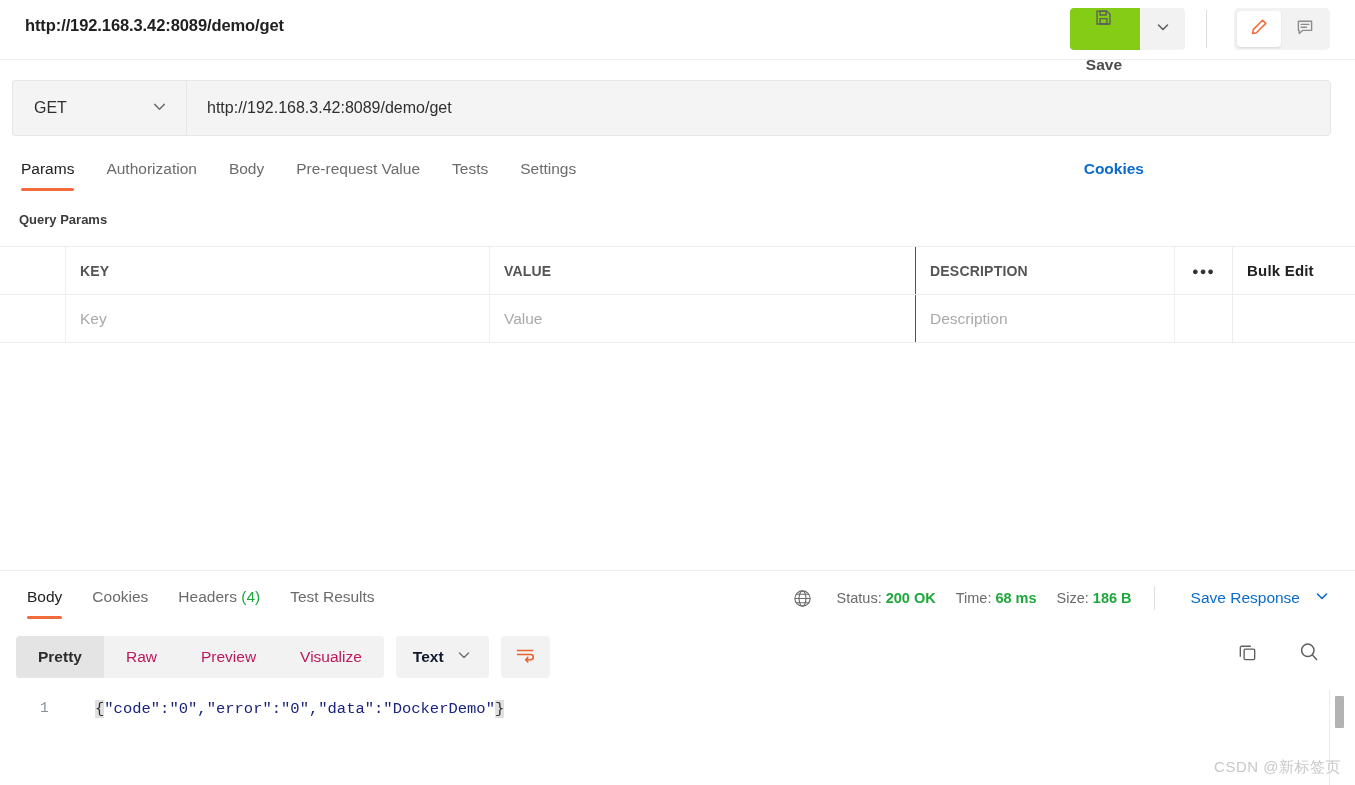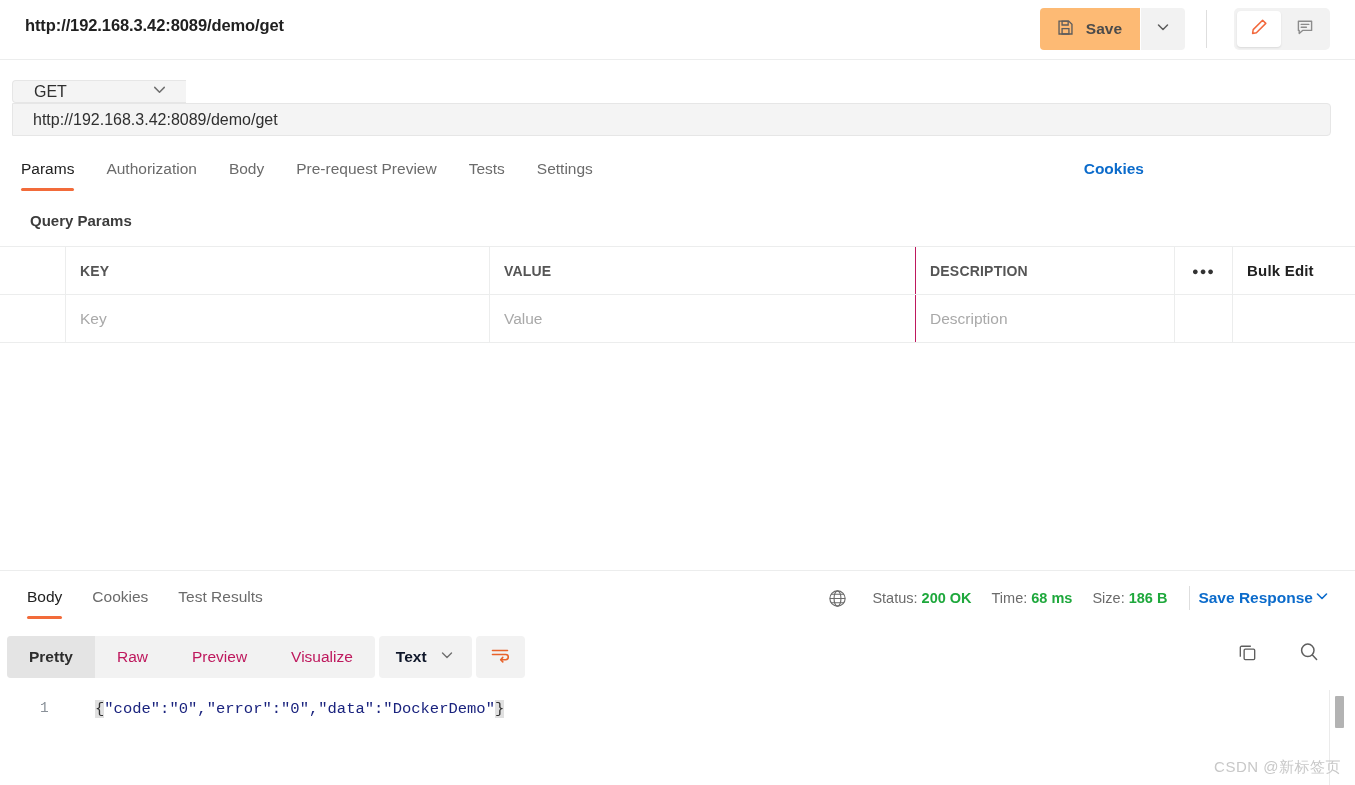--- a/index.html
+++ b/index.html
@@ -21,23 +21,23 @@
   .req-title {
     position: absolute; left: 25px; top: 16px;
     font-size: 16.5px; font-weight: bold; color: #212121;
     letter-spacing: -0.1px;
   }
   .save-group {
     position: absolute; right: 170px; top: 8px;
     display: flex; align-items: stretch; height: 42px;
   }
   .save-btn {
-    display: flex; align-items: center; gap: 11px;
-    background: #fdba74; border-radius: 4px 0 0 4px;
-    padding: 0 18px 0 16px; cursor: pointer;
+    display: flex; align-items: center; gap: 25px;
+    background: #84cc16; border-radius: 4px 0 0 4px;
+    padding: 0 18px 0 16px; cursor: pointer; flex-direction: column;
   }
   .save-btn .lbl { font-size: 15.5px; color: #4b4b4b; font-weight: 600; }
   .save-caret {
     display: flex; align-items: center; justify-content: center;
     width: 44px; background: #f2f2f2; border-radius: 0 4px 4px 0;
     margin-left: 1px; cursor: pointer;
   }
   .vdivider {
     position: absolute; right: 148px; top: 10px;
     width: 1px; height: 38px; background: #dedede;
@@ -51,21 +51,21 @@
     width: 44px; height: 36px; border-radius: 4px;
     display: flex; align-items: center; justify-content: center;
     cursor: pointer;
   }
   .icon-btn.active { background: #ffffff; box-shadow: 0 1px 2px rgba(0,0,0,.10); }
 
   
   .urlrow {
     position: absolute; left: 12px; top: 80px;
     width: 1331px; height: 56px;
-    display: flex; align-items: stretch; flex-direction: column;
+    display: flex; align-items: stretch;
   }
   .method-box {
     width: 174px; background: #f4f4f4;
     border: 1px solid #e6e6e6; border-right: none;
     border-radius: 4px 0 0 4px;
     display: flex; align-items: center; justify-content: space-between;
     padding: 0 18px 0 21px; cursor: pointer;
   }
   .method-box .m { font-size: 16px; color: #2f2f2f; }
   .url-box {
@@ -106,22 +106,22 @@
     height: 3px; background: #f26b3a; border-radius: 2px;
   }
   .tab .cnt { color: #1ea83c; }
   .cookies-link {
     position: absolute; right: 25px; top: 8px;
     font-size: 15.5px; color: #0b6bcb; font-weight: 600; cursor: pointer;
   }
 
   
   .qp-label {
-    position: absolute; left: 30px; top: 212px;
-    font-size: 15px; font-weight: bold; color: #3c3c3c;
+    position: absolute; left: 19px; top: 212px;
+    font-size: 13px; font-weight: bold; color: #3c3c3c;
   }
   .ptable {
     position: absolute; left: 0; top: 246px; width: 1355px;
     border-top: 1px solid #eceded;
   }
   .prow { display: flex; height: 48px; border-bottom: 1px solid #eceded; }
   .pcell { display: flex; align-items: center; padding: 0 14px; }
   .c-check { width: 66px; border-right: 1px solid #eceded; }
   .c-key { width: 424px; border-right: 1px solid #eceded; }
   .c-val { width: 426px; border-right: 1px solid #be185d; }
@@ -150,27 +150,27 @@
   }
   .rtab .cnt { color: #1ea83c; }
   .meta {
     position: absolute; right: 25px; top: 586px;
     display: flex; align-items: center; gap: 0; font-size: 14.5px;
   }
   .meta .m-item { color: #6b6b6b; margin-left: 20px; }
   .meta .m-item .v { color: #1ea83c; font-weight: 600; }
   .meta .sep { width: 1px; height: 24px; background: #dedede; margin-left: 22px; }
   .save-resp {
-    margin-left: 8px; color: #0b6bcb; font-weight: bold; font-size: 15.5px;
-    display: flex; align-items: center; gap: 1px; cursor: pointer;
+    margin-left: 36px; color: #0b6bcb; font-weight: normal; font-size: 15.5px;
+    display: flex; align-items: center; gap: 14px; cursor: pointer;
   }
   .globe { margin-right: 4px; display: flex; align-items: center; }
 
   
-  .viewbar { position: absolute; left: 7px; top: 636px; display: flex; align-items: flex-start; gap: 4px; }
+  .viewbar { position: absolute; left: 16px; top: 636px; display: flex; align-items: flex-start; gap: 12px; }
   .seg {
     display: flex; background: #f2f2f2; border-radius: 4px; overflow: hidden; height: 42px;
   }
   .seg .s {
     display: flex; align-items: center; padding: 0 22px;
     font-size: 15.5px; color: #be185d; cursor: pointer;
   }
   .seg .s.active { background: #e4e4e4; color: #2d2d2d; font-weight: 600; }
   .fmt {
     display: flex; align-items: center; gap: 12px; height: 42px;
@@ -278,21 +278,21 @@
     <div class="tab active">
       <span>Params</span>
     </div>
     <div class="tab">
       <span>Authorization</span>
     </div>
     <div class="tab">
       <span>Body</span>
     </div>
     <div class="tab">
-      <span>Pre-request Preview</span>
+      <span>Pre-request Value</span>
     </div>
     <div class="tab">
       <span>Tests</span>
     </div>
     <div class="tab">
       <span>Settings</span>
     </div>
   </div>
   <div class="cookies-link">Cookies</div>
 </div>
@@ -323,20 +323,24 @@
 <div class="resp-divider"></div>
 
 <div class="resptabs">
   <div class="rtab active">
     <span>Body</span>
   </div>
   <div class="rtab">
     <span>Cookies</span>
   </div>
   <div class="rtab">
+    <span>Headers</span>
+    <span class="cnt">(4)</span>
+  </div>
+  <div class="rtab">
     <span>Test Results</span>
   </div>
 </div>
 
 <div class="meta">
   <span class="globe">
     <svg width="21" height="21" viewBox="0 0 22 22" fill="none" stroke="#6b6b6b" stroke-width="1.2">
       <circle cx="11" cy="11" r="8"></circle>
       <ellipse cx="11" cy="11" rx="3.6" ry="8"></ellipse>
       <path d="M3 11h16M4.3 6.6h13.4M4.3 15.4h13.4"></path>

